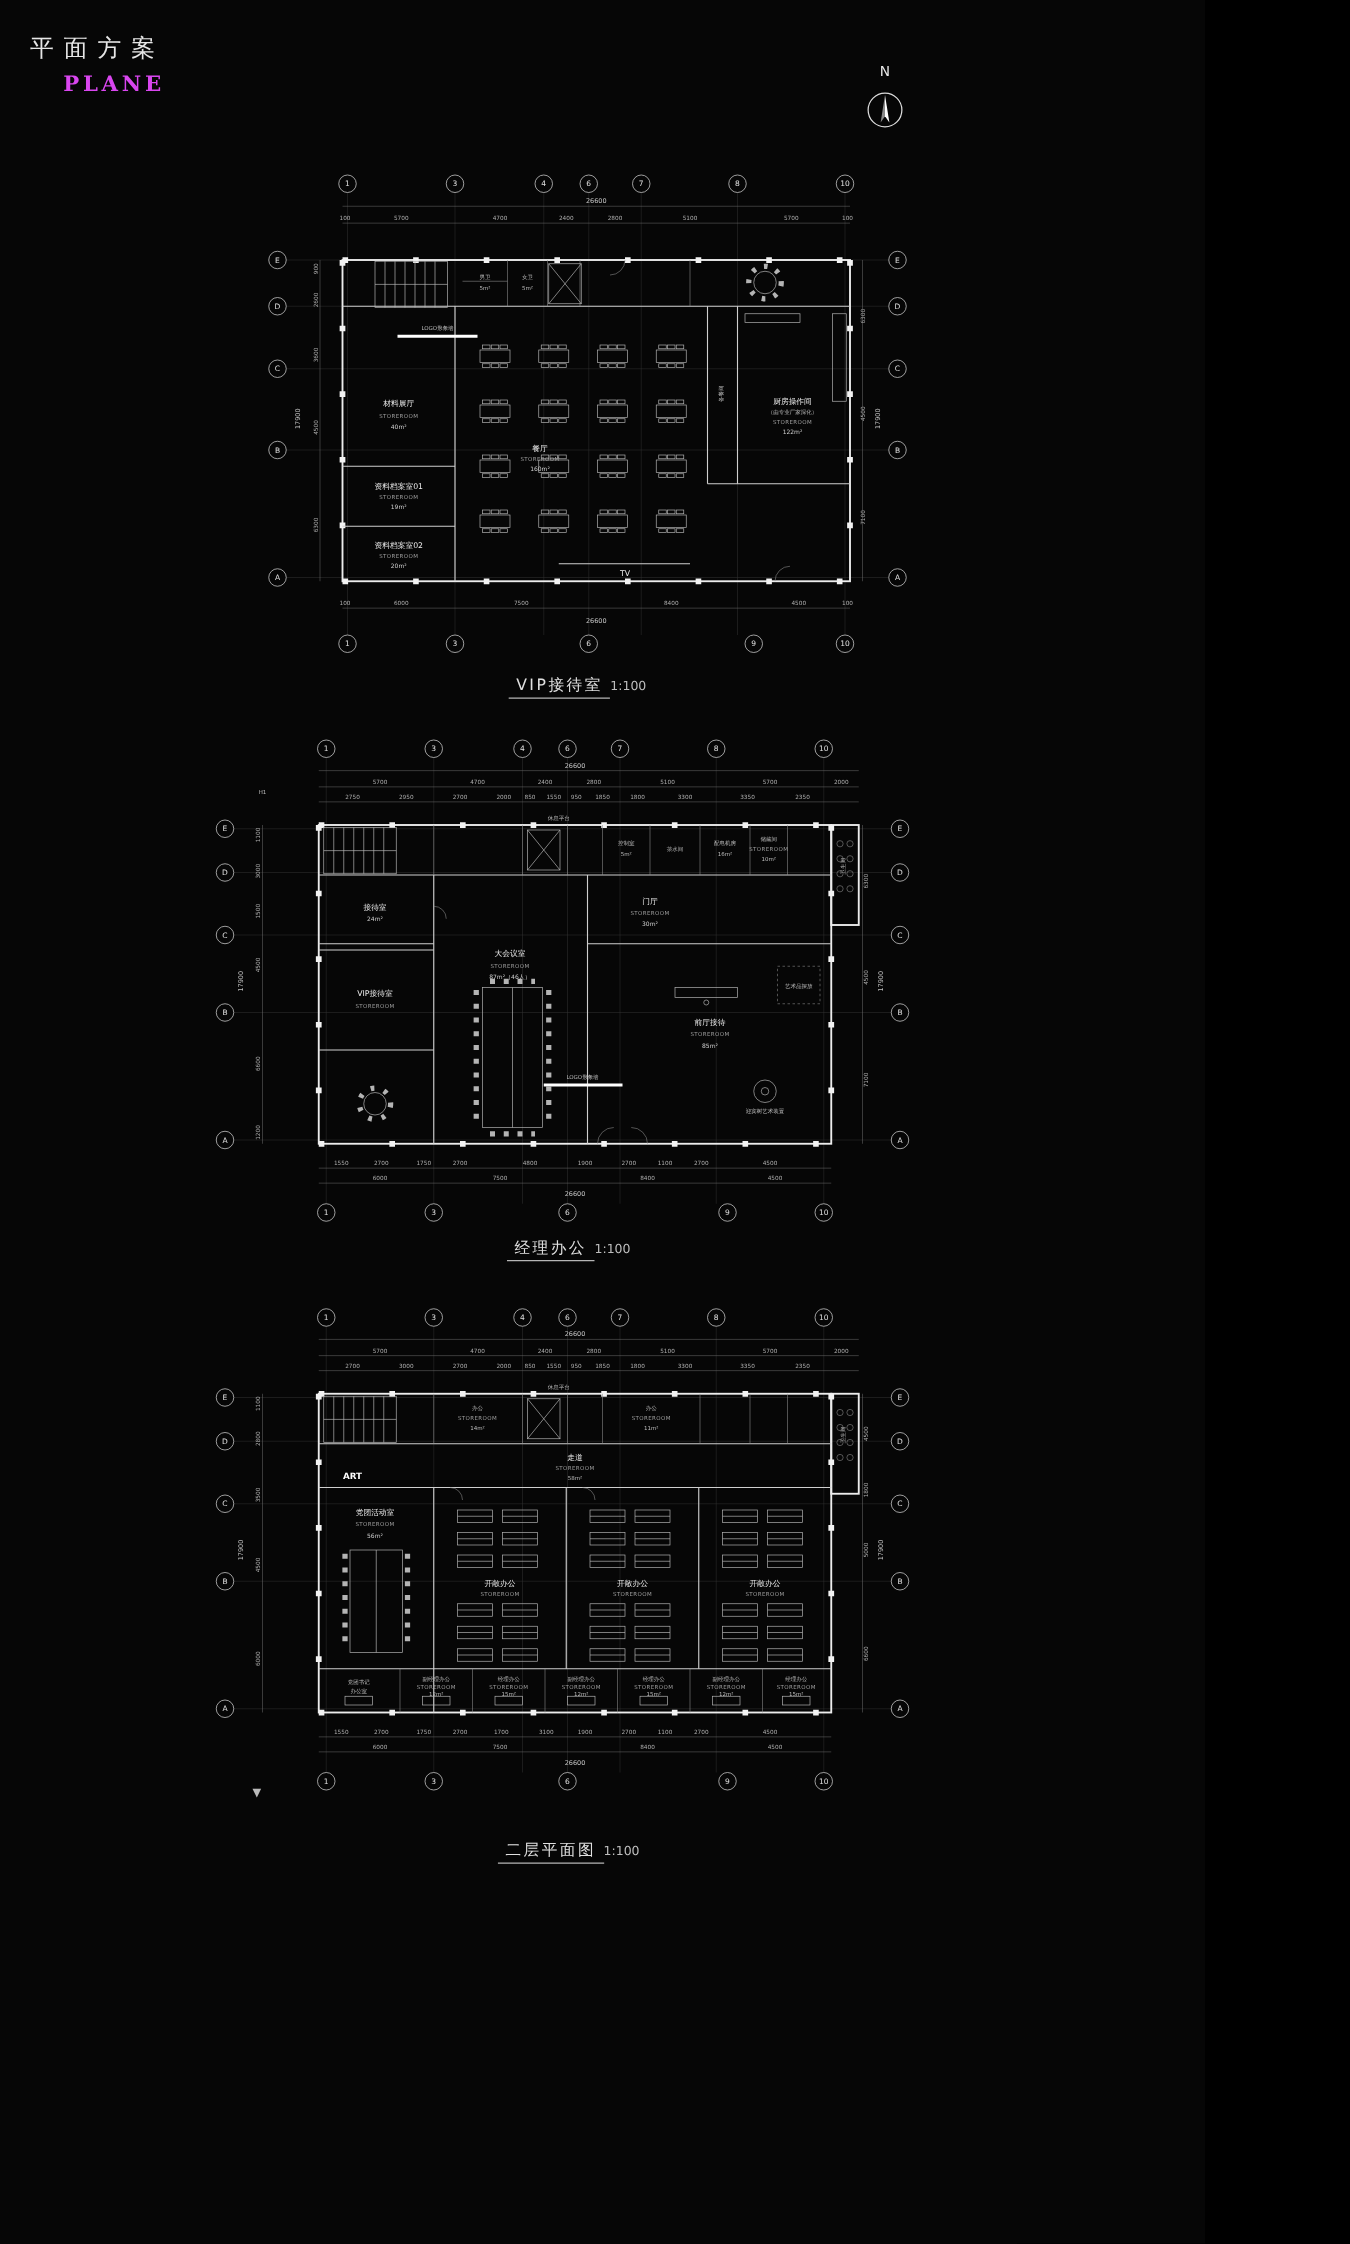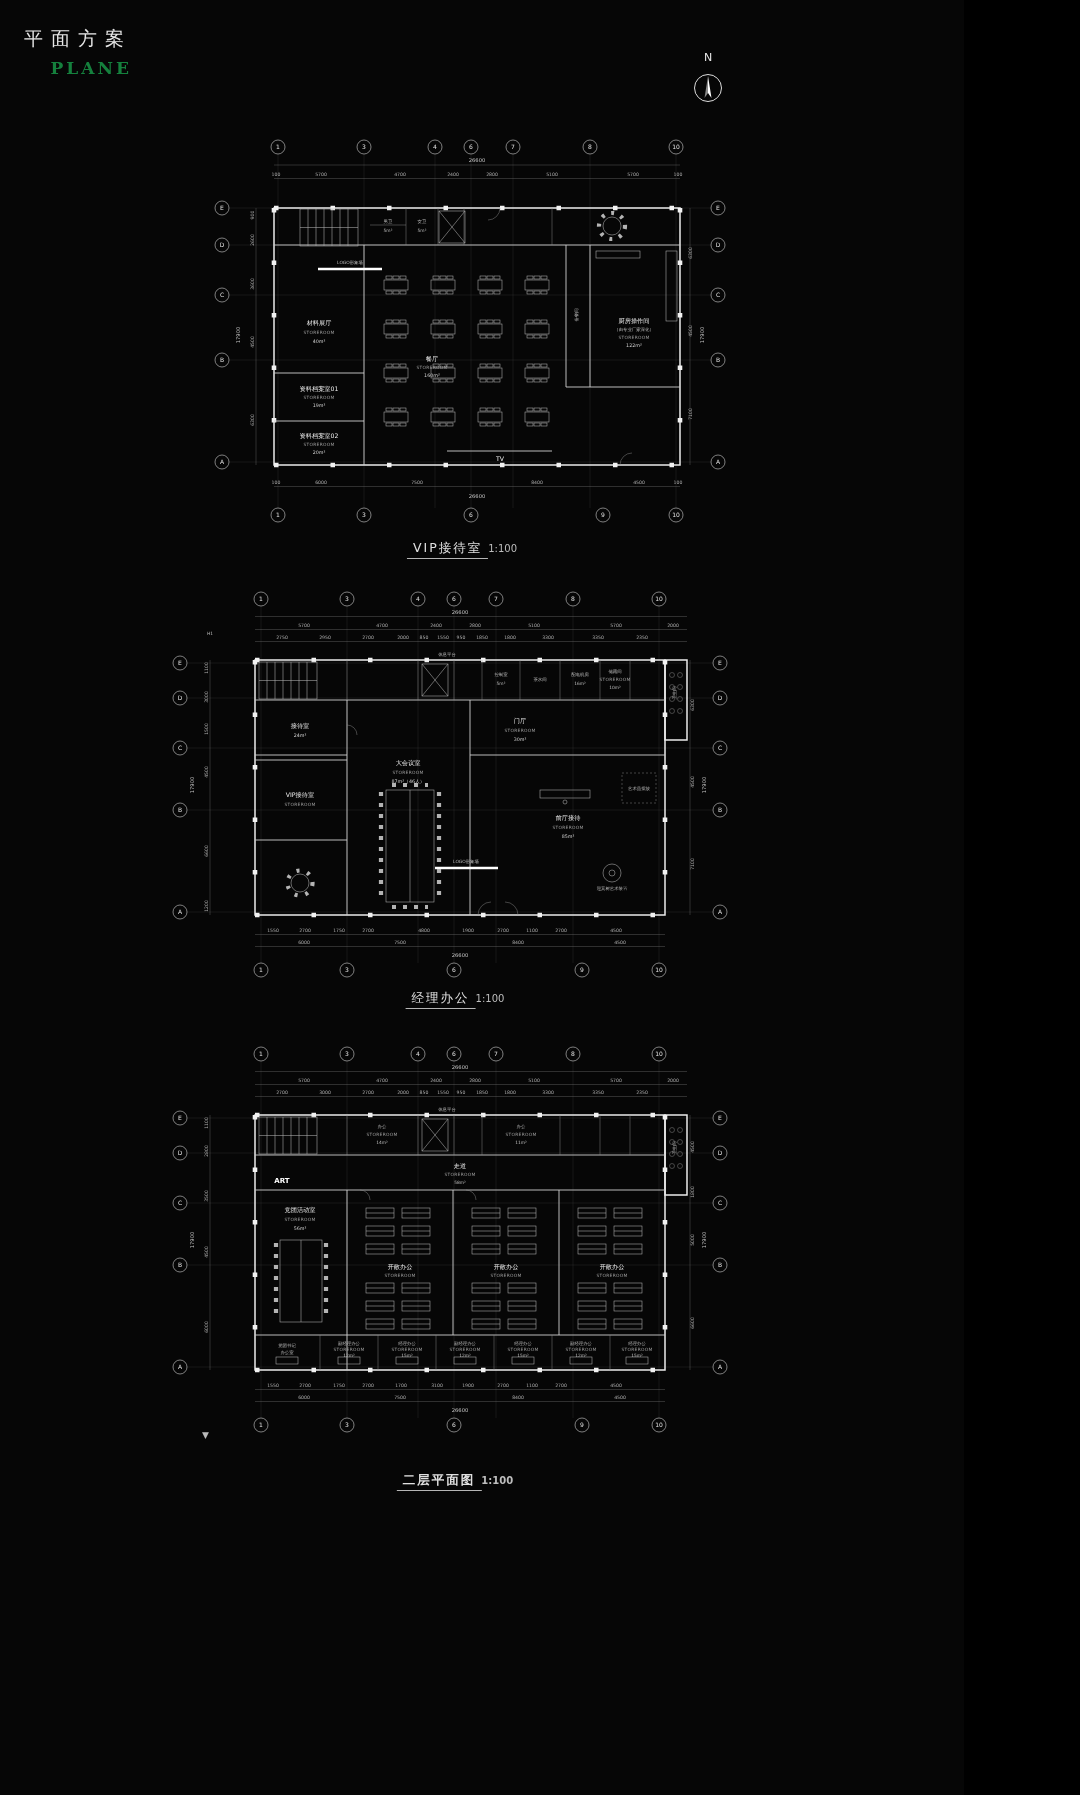--- a/index.html
+++ b/index.html
@@ -1,21 +1,21 @@
 <!DOCTYPE html>
 <html><head>
 <meta charset="utf-8">
 <style>
   html,body{margin:0;padding:0;background:#000;}
   .page{position:relative;width:964px;height:1795px;background:#060606;overflow:hidden;
         font-family:"DejaVu Sans",sans-serif;color:#ddd;text-align:right;}
   
   .hdr{position:absolute;left:24px;top:26px;}
   .hdr .zh{font-size:19px;letter-spacing:8px;color:#e6e6e6;}
-  .hdr .en{font-family:"DejaVu Serif",serif;font-weight:bold;font-size:17px;letter-spacing:3px;color:#15803d;margin-top:6px;}
+  .hdr .en{font-family:"DejaVu Serif",serif;font-weight:bold;font-size:17px;letter-spacing:3px;color:#d946ef;margin-top:6px;}
   
   .caption{position:absolute;transform:translateX(-50%);font-size:12.5px;color:#e0e0e0;white-space:nowrap;}
   .caption .nm{border-bottom:1px solid #b5b5b5;padding:0 6px 3px 6px;letter-spacing:2px;}
   .caption .sc{font-size:10px;color:#bdbdbd;margin-left:0;}
   .noteMark{position:absolute;font-size:9px;color:#b9b9b9;}
   
   svg{position:absolute;}
   svg text{font-family:"DejaVu Sans",sans-serif;}
   .wall{stroke:#ececec;stroke-width:1.5;fill:none;}
   .w2{stroke:#cfcfcf;stroke-width:.9;fill:none;}
@@ -740,17 +740,17 @@
       <text class="tiny" x="363" y="317">15m²</text>
       <text class="tiny" x="421" y="305">副经理办公</text>
       <text class="rs" x="421" y="311">STOREROOM</text>
       <text class="tiny" x="421" y="317">12m²</text>
       <text class="tiny" x="477" y="305">经理办公</text>
       <text class="rs" x="477" y="311">STOREROOM</text>
       <text class="tiny" x="477" y="317">15m²</text>
     </g>
   </svg>
   <div class="noteMark" style="left:202px;top:1430px;">▼</div>
-  <div class="caption" style="left:455px;top:1472px;font-weight:bold;">
+  <div class="caption" style="left:455px;top:1472px;">
     <span class="nm">二层平面图</span><span class="sc">1:100</span>
   </div>
 
 </div>
 
 </body></html>

